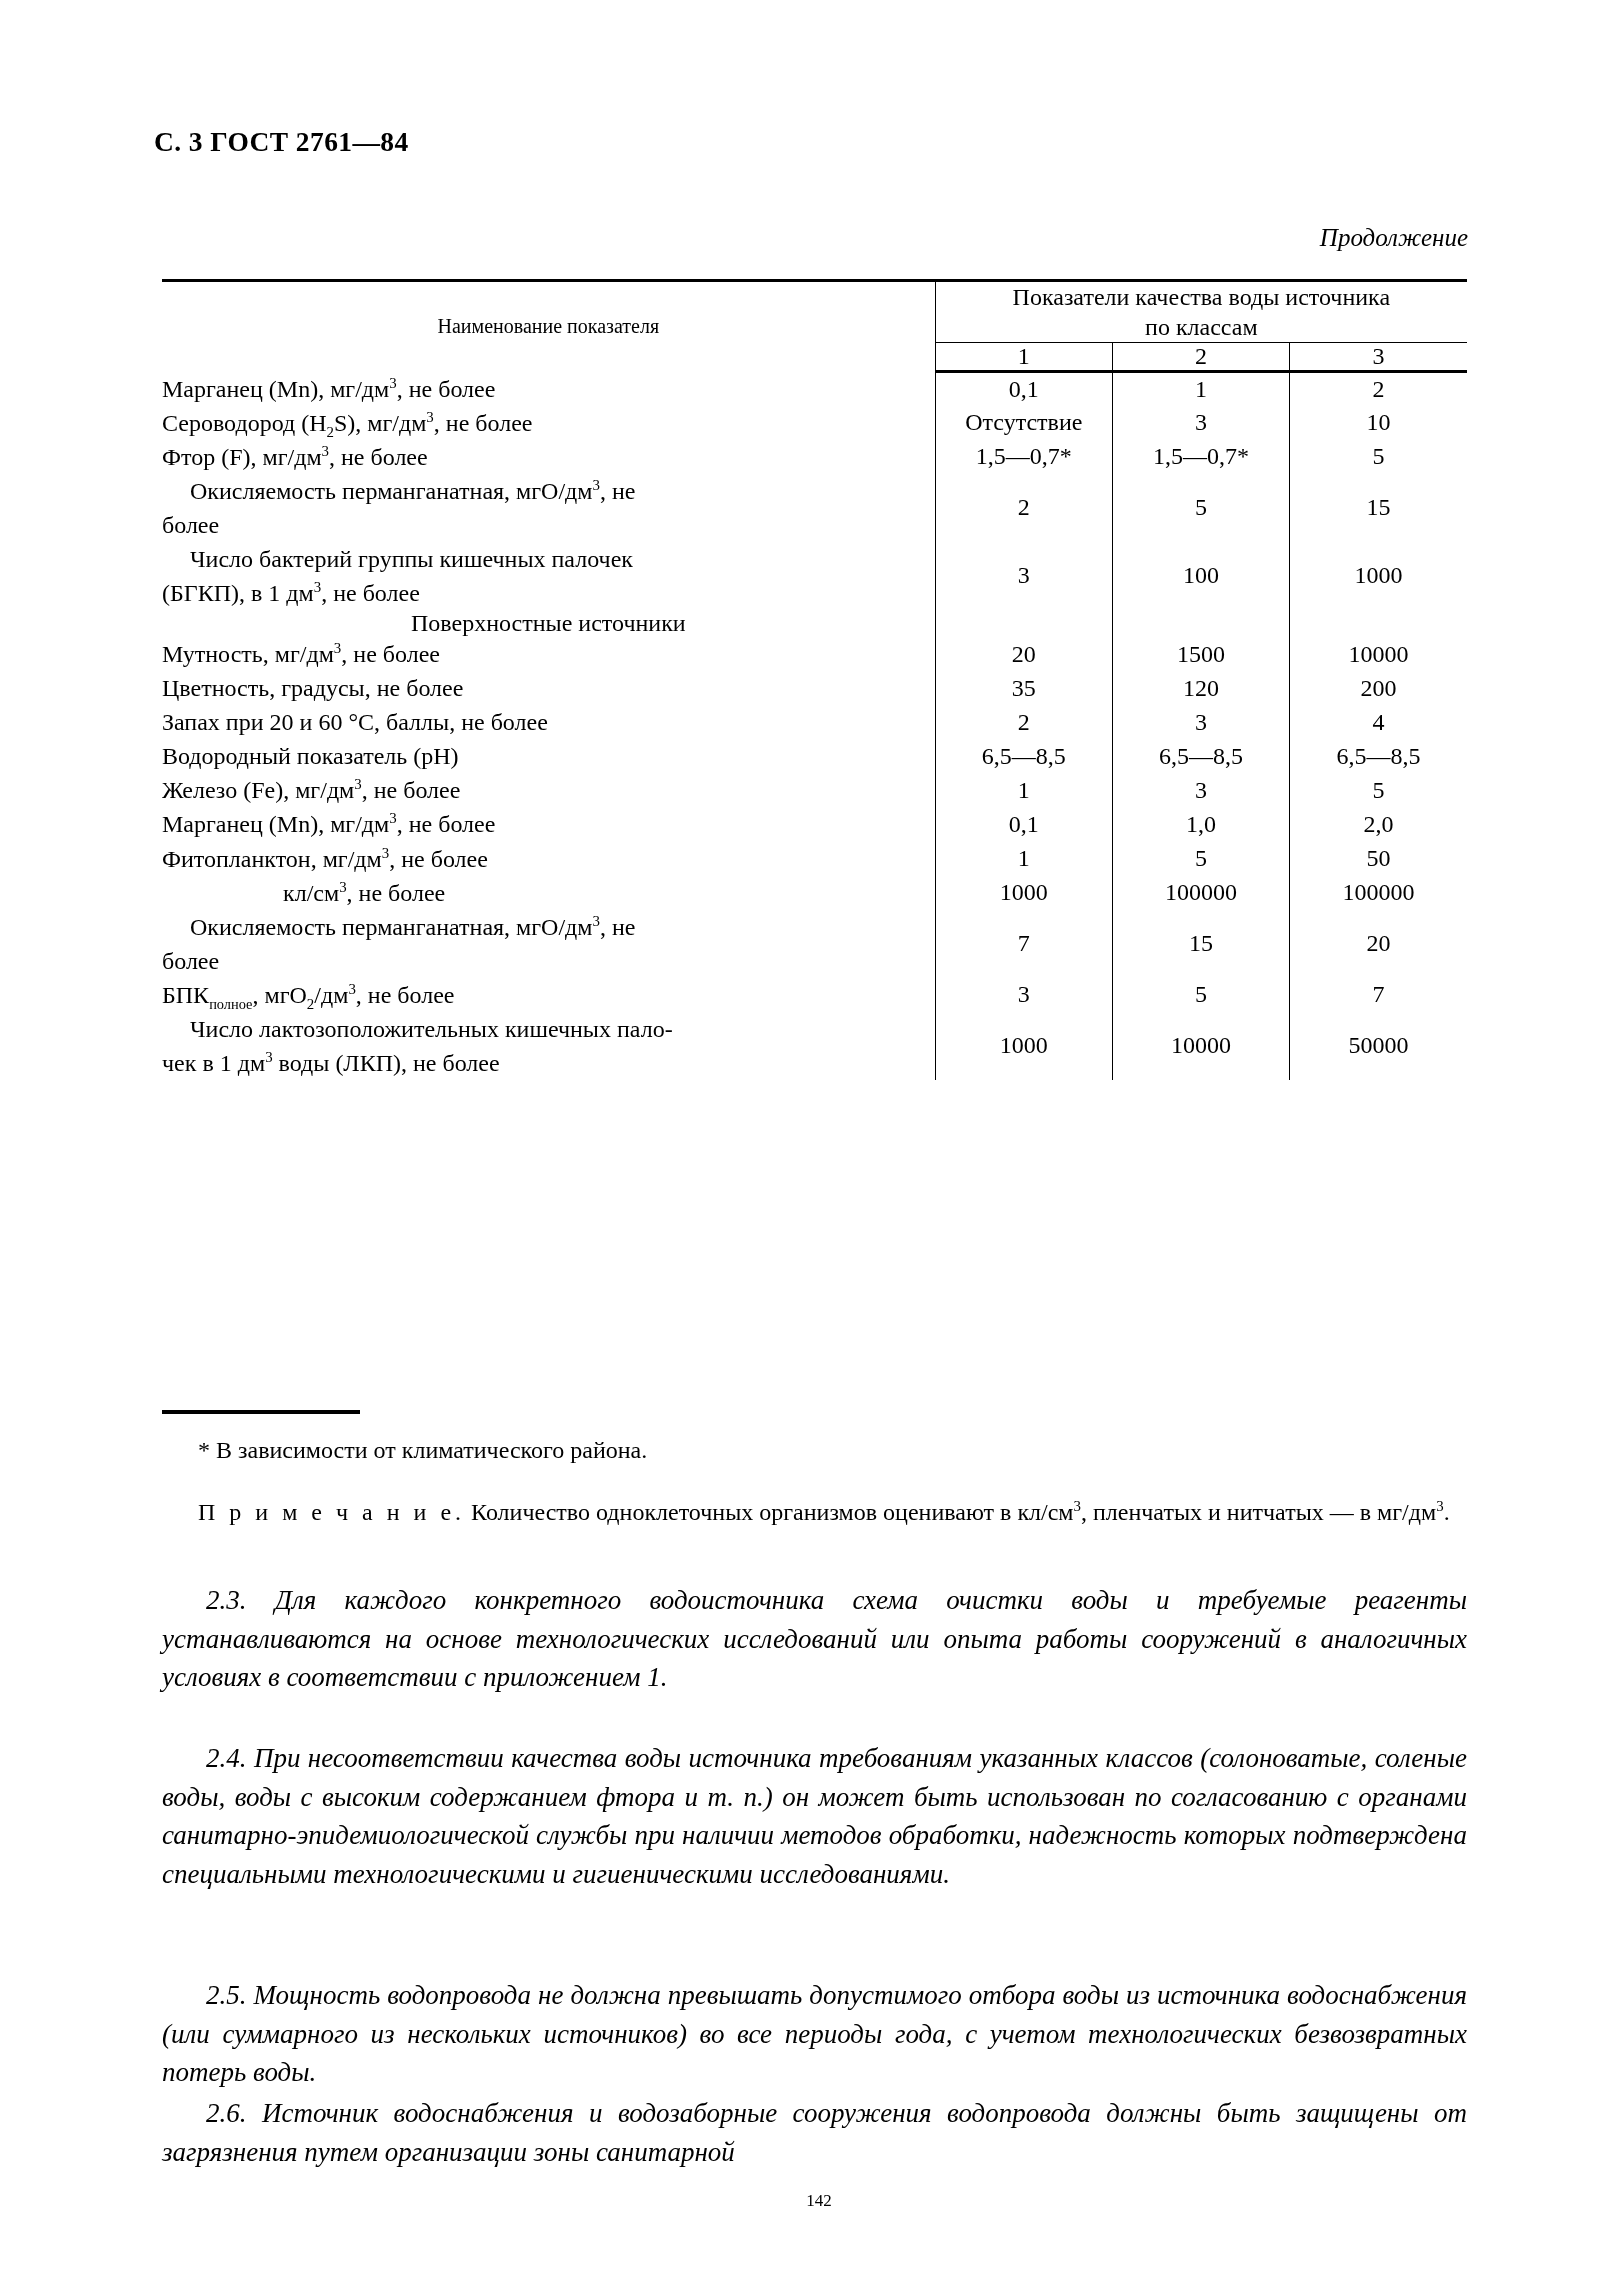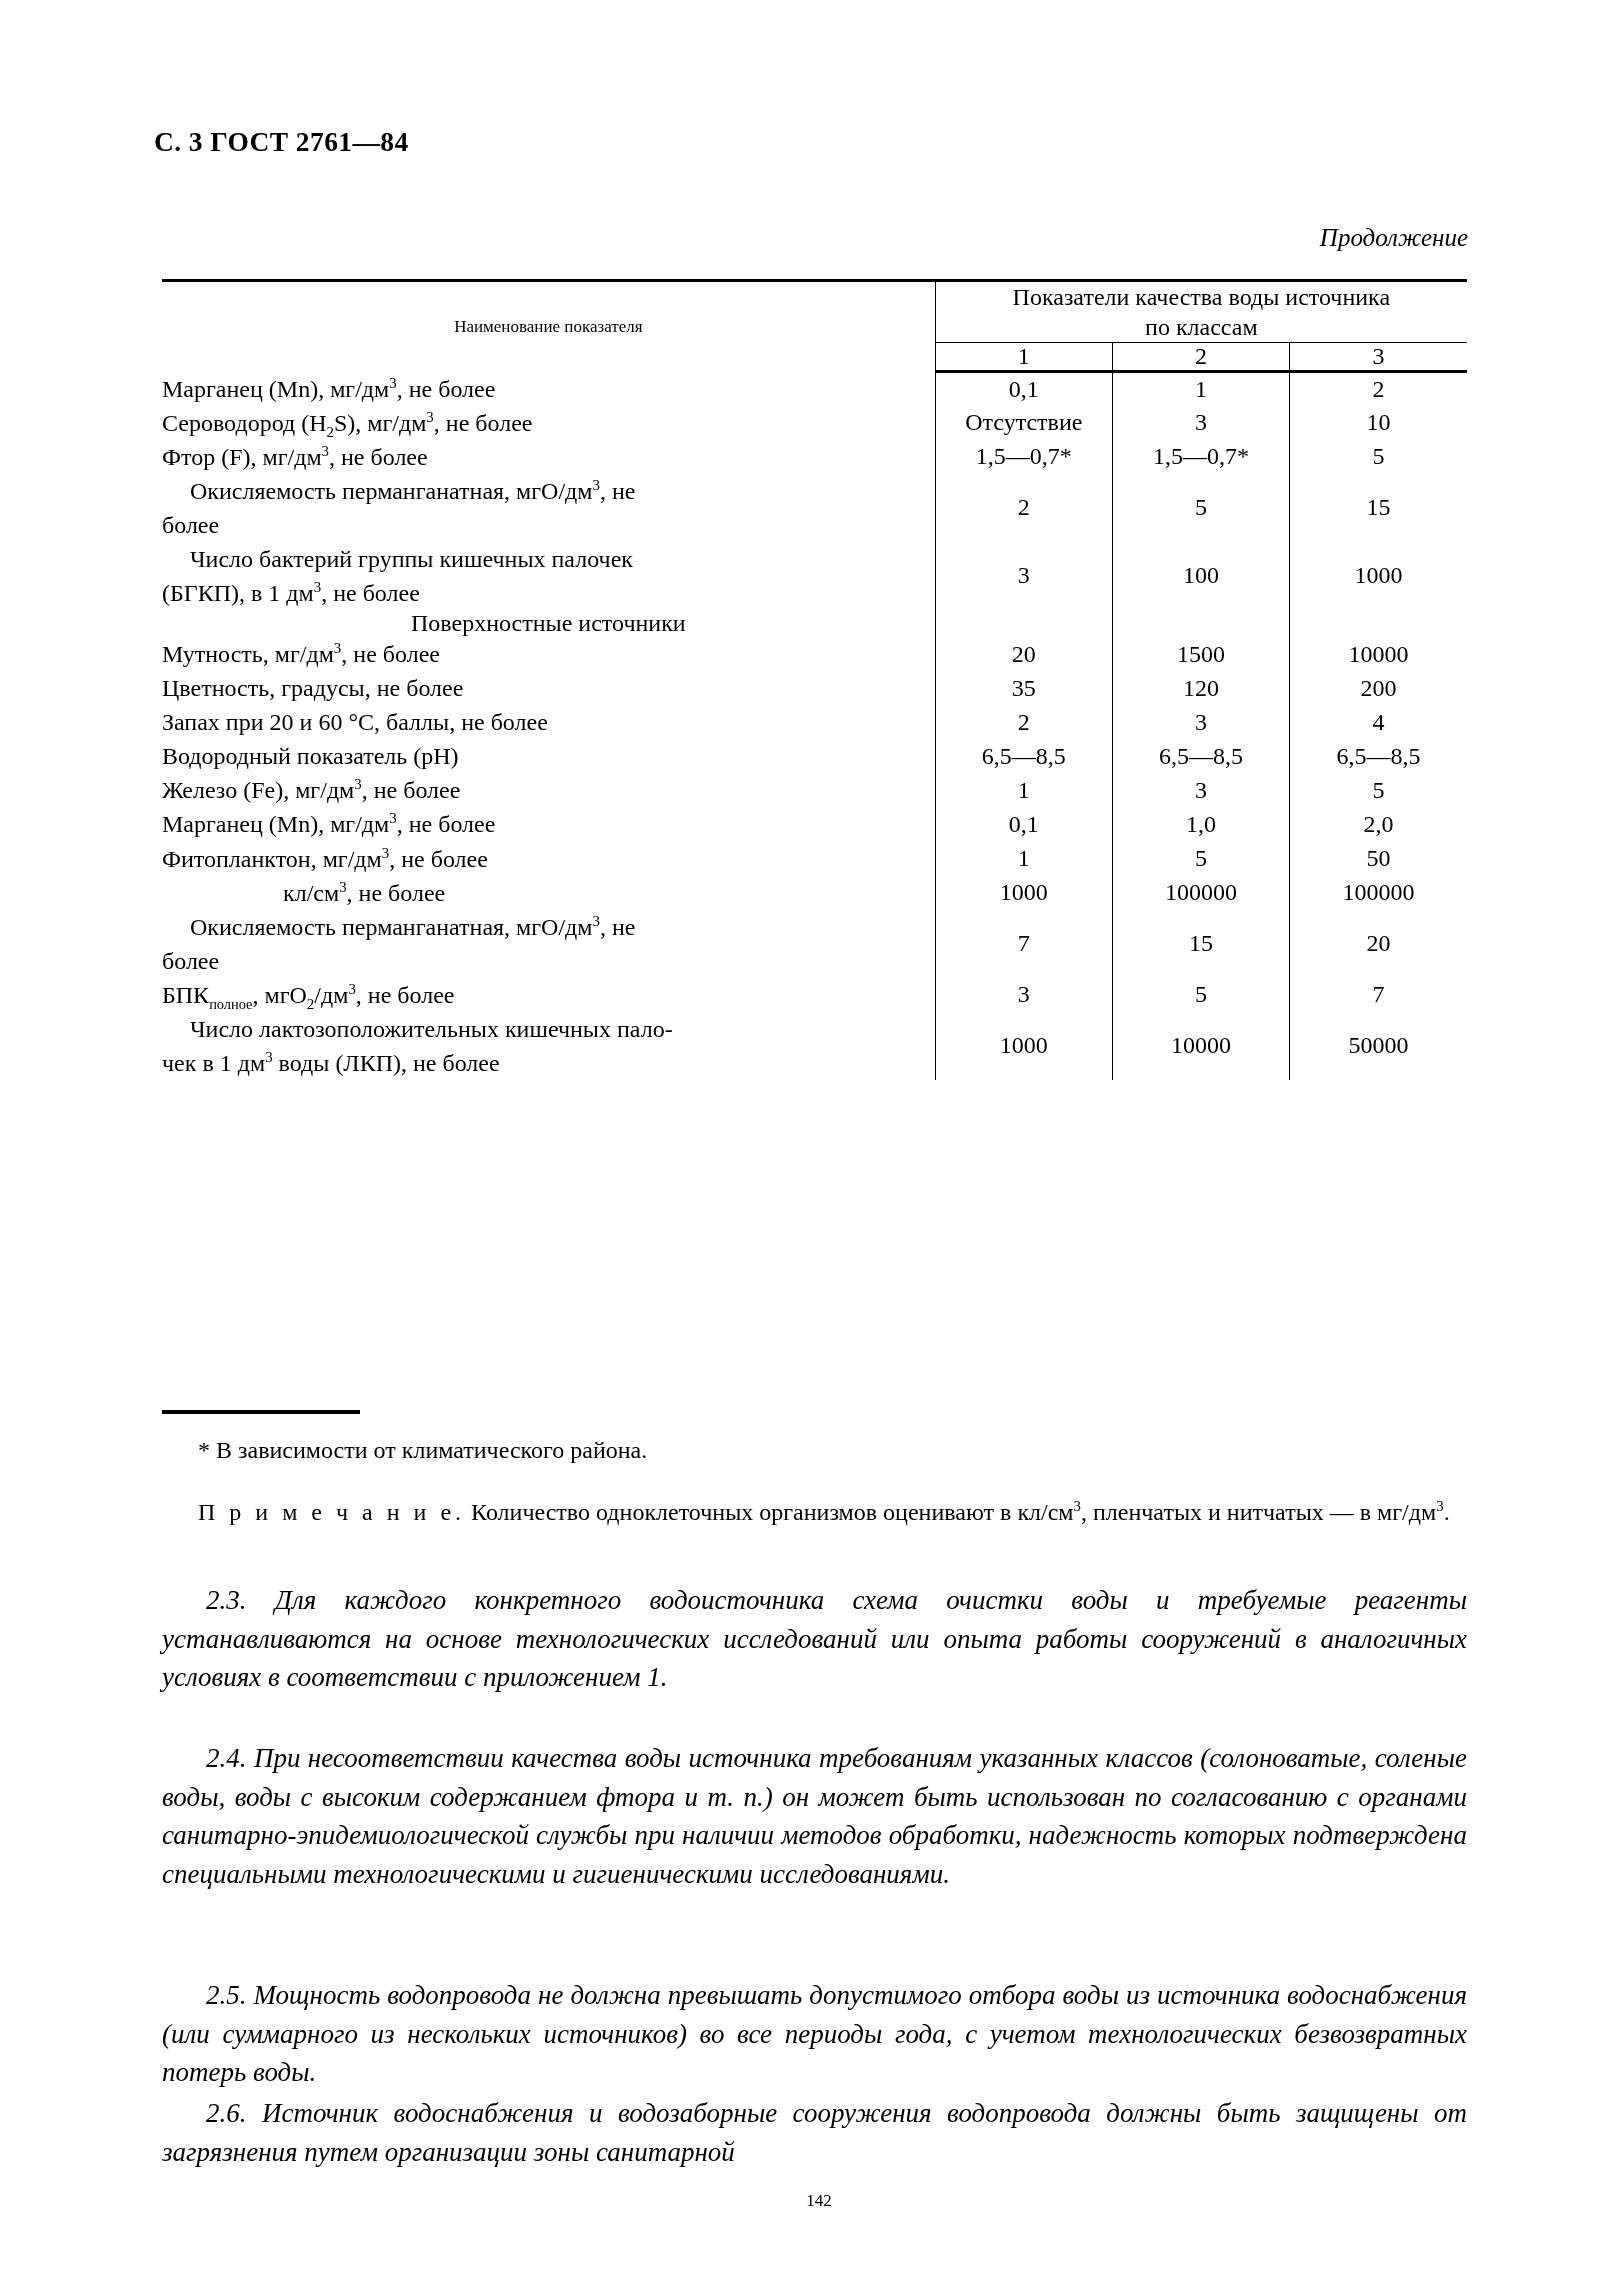--- a/index.html
+++ b/index.html
@@ -64,21 +64,21 @@
   .col-v     { width: 177px; }
 
   .bdr-top-thick  { border-top: 3.2px solid #000; }
   .bdr-bot-thick  { border-bottom: 3.2px solid #000; }
   .bdr-bot-thin   { border-bottom: 1.6px solid #000; margin-left: 24px; }
   .bdr-left-thin  { border-left: 1.6px solid #000; }
 
   .hdr-name {
     text-align: center;
     padding: 24px 8px 24px 8px;
-    font-size: 17px;
+    font-size: 20px;
     margin-top: 44px;
   }
   .hdr-group {
     text-align: center;
     font-size: 24px;
     line-height: 1.25;
     padding: 16px 11.3px 13px 11.3px;
   }
   .hdr-num {
     text-align: center;

